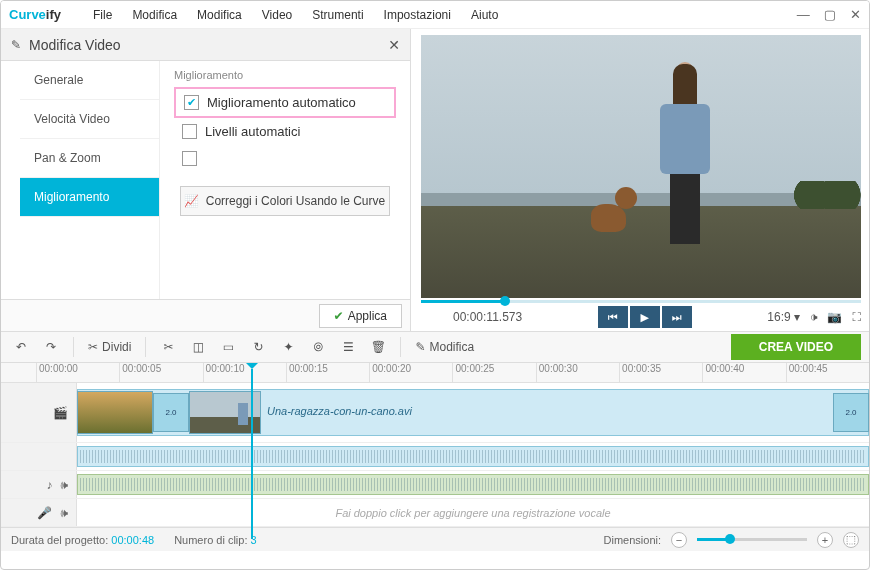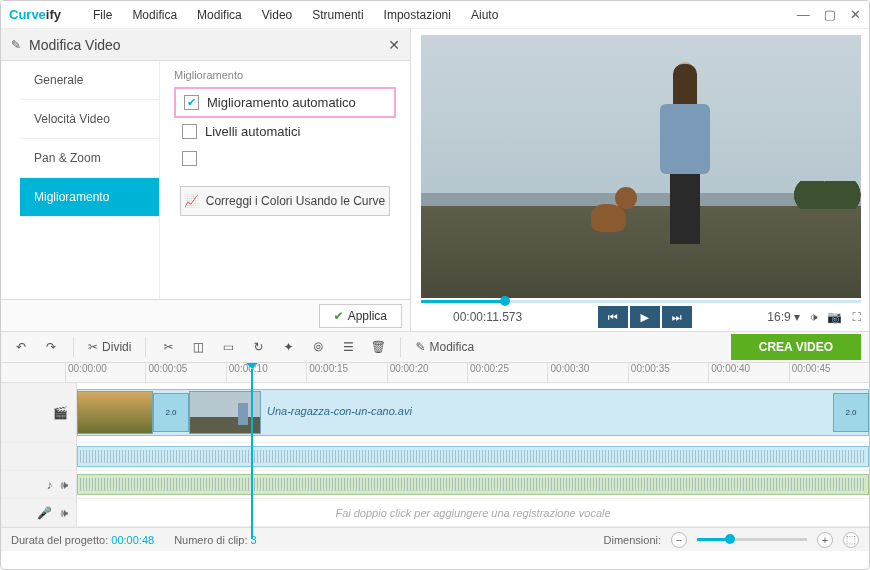--- a/index.html
+++ b/index.html
@@ -69,21 +69,21 @@
 .pv-right svg, .pv-right span { cursor: pointer; }
 
 
 .toolrow { height: 32px; border-top: 1px solid #ddd; border-bottom: 1px solid #ddd; background: #f7f7f7; display: flex; align-items: center; padding: 0 8px; gap: 6px; }
 .tool-sep { width: 1px; height: 20px; background: #ddd; margin: 0 4px; }
 .tool { width: 24px; height: 24px; display: flex; align-items: center; justify-content: center; color: #555; cursor: pointer; }
 .tool-txt { display: flex; align-items: center; gap: 4px; color: #555; cursor: pointer; padding: 0 4px; }
 .crea-btn { margin-left: auto; background: #5cb020; color: #fff; font-weight: 600; font-size: 12px; height: 26px; padding: 8px 28px; display: flex; align-items: center; cursor: pointer; }
 
 
-.tl-ruler { height: 20px; background: #f7f7f7; display: flex; font-size: 10px; color: #888; position: relative; border-bottom: 1px solid #e0e0e0; padding-left: 64px; }
+.tl-ruler { height: 20px; background: #f7f7f7; display: flex; font-size: 10px; color: #888; position: relative; border-bottom: 1px solid #e0e0e0; padding-left: 35px; }
 .tl-ruler span { flex: 1; border-left: 1px solid #e0e0e0; padding-left: 2px; display: flex; align-items: flex-start; }
 .playhead { position: absolute; left: 250px; top: 6px; width: 2px; height: 170px; background: #00b4d8; z-index: 5; }
 .playhead::before { content: ""; position: absolute; top: -6px; left: -5px; border: 6px solid transparent; border-top-color: #00b4d8; }
 
 .tracks { background: #fff; }
 .track { display: flex; border-bottom: 1px solid #eee; align-items: stretch; }
 .track-head { width: 76px; background: #f2f2f2; display: flex; align-items: center; justify-content: flex-end; gap: 8px; padding-right: 8px; color: #666; border-right: 1px solid #e0e0e0; }
 .track-body { flex: 1; position: relative; }
 
 .vtrack { height: 60px; }

